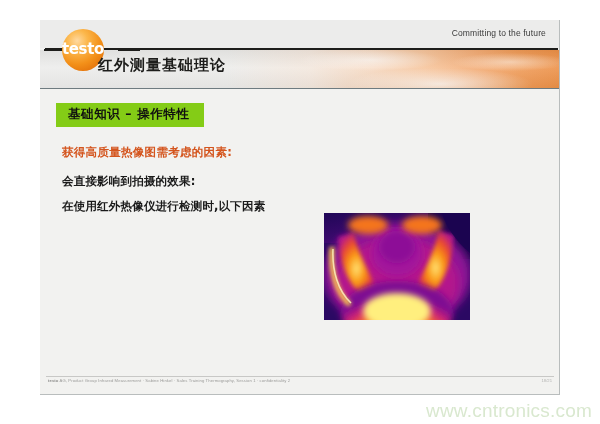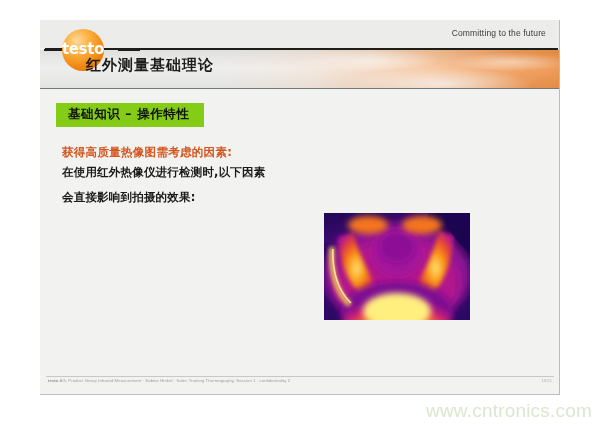--- a/index.html
+++ b/index.html
@@ -127,21 +127,21 @@
     position: absolute;
     top: 20px;
     height: 2px;
     background: #1d1d1b;
   }
   #logo-dash-left  { left: -18px; width: 22px; }
   #logo-dash-right { left: 56px;  width: 22px; }
 
   #slide-title {
     position: absolute;
-    left: 46px;
+    left: 58px;
     top: 36px;
     font-family: Liberation Sans, sans-serif;
     font-size: 15px;
     font-weight: bold;
     color: #1d1d1b;
     letter-spacing: 1px;
     white-space: nowrap;
   }
 
   
@@ -165,21 +165,21 @@
     left: 22px;
     top: 125px;
     width: 280px;
   }
   .lead {
     font-family: "DejaVu Sans", "Liberation Sans", sans-serif;
     font-size: 11.5px;
     font-weight: bold;
     color: #d4551e;
     letter-spacing: 0.3px;
-    margin-bottom: 5px;
+    margin-bottom: 14px;
     white-space: nowrap;
   }
   .para {
     font-family: "DejaVu Sans", "Liberation Sans", sans-serif;
     font-size: 11.5px;
     font-weight: bold;
     color: #1a1a1a;
     letter-spacing: 0.2px;
     margin-bottom: 10px;
     white-space: nowrap;
@@ -291,22 +291,22 @@
     <div id="slide-title">红外测量基础理论</div>
 
     <div id="header-rule-bottom"></div>
   </div>
 
   <div id="subtitle-chip">基础知识 – 操作特性</div>
 
   <div id="body-text">
     <div class="lead">获得高质量热像图需考虑的因素:</div>
 
+    <div class="para">会直接影响到拍摄的效果:</div>
     <div class="para">在使用红外热像仪进行检测时,以下因素</div>
-    <div class="para">会直接影响到拍摄的效果:</div>
 
   </div>
 
   <div id="thermal">
     <svg width="146" height="107" viewBox="0 0 146 107">
       <defs>
         <radialGradient id="gHot" cx="50%" cy="88%" r="62%">
           <stop offset="0%" stop-color="#fffbd2"></stop>
           <stop offset="22%" stop-color="#ffe96a"></stop>
           <stop offset="42%" stop-color="#fdab18"></stop>

